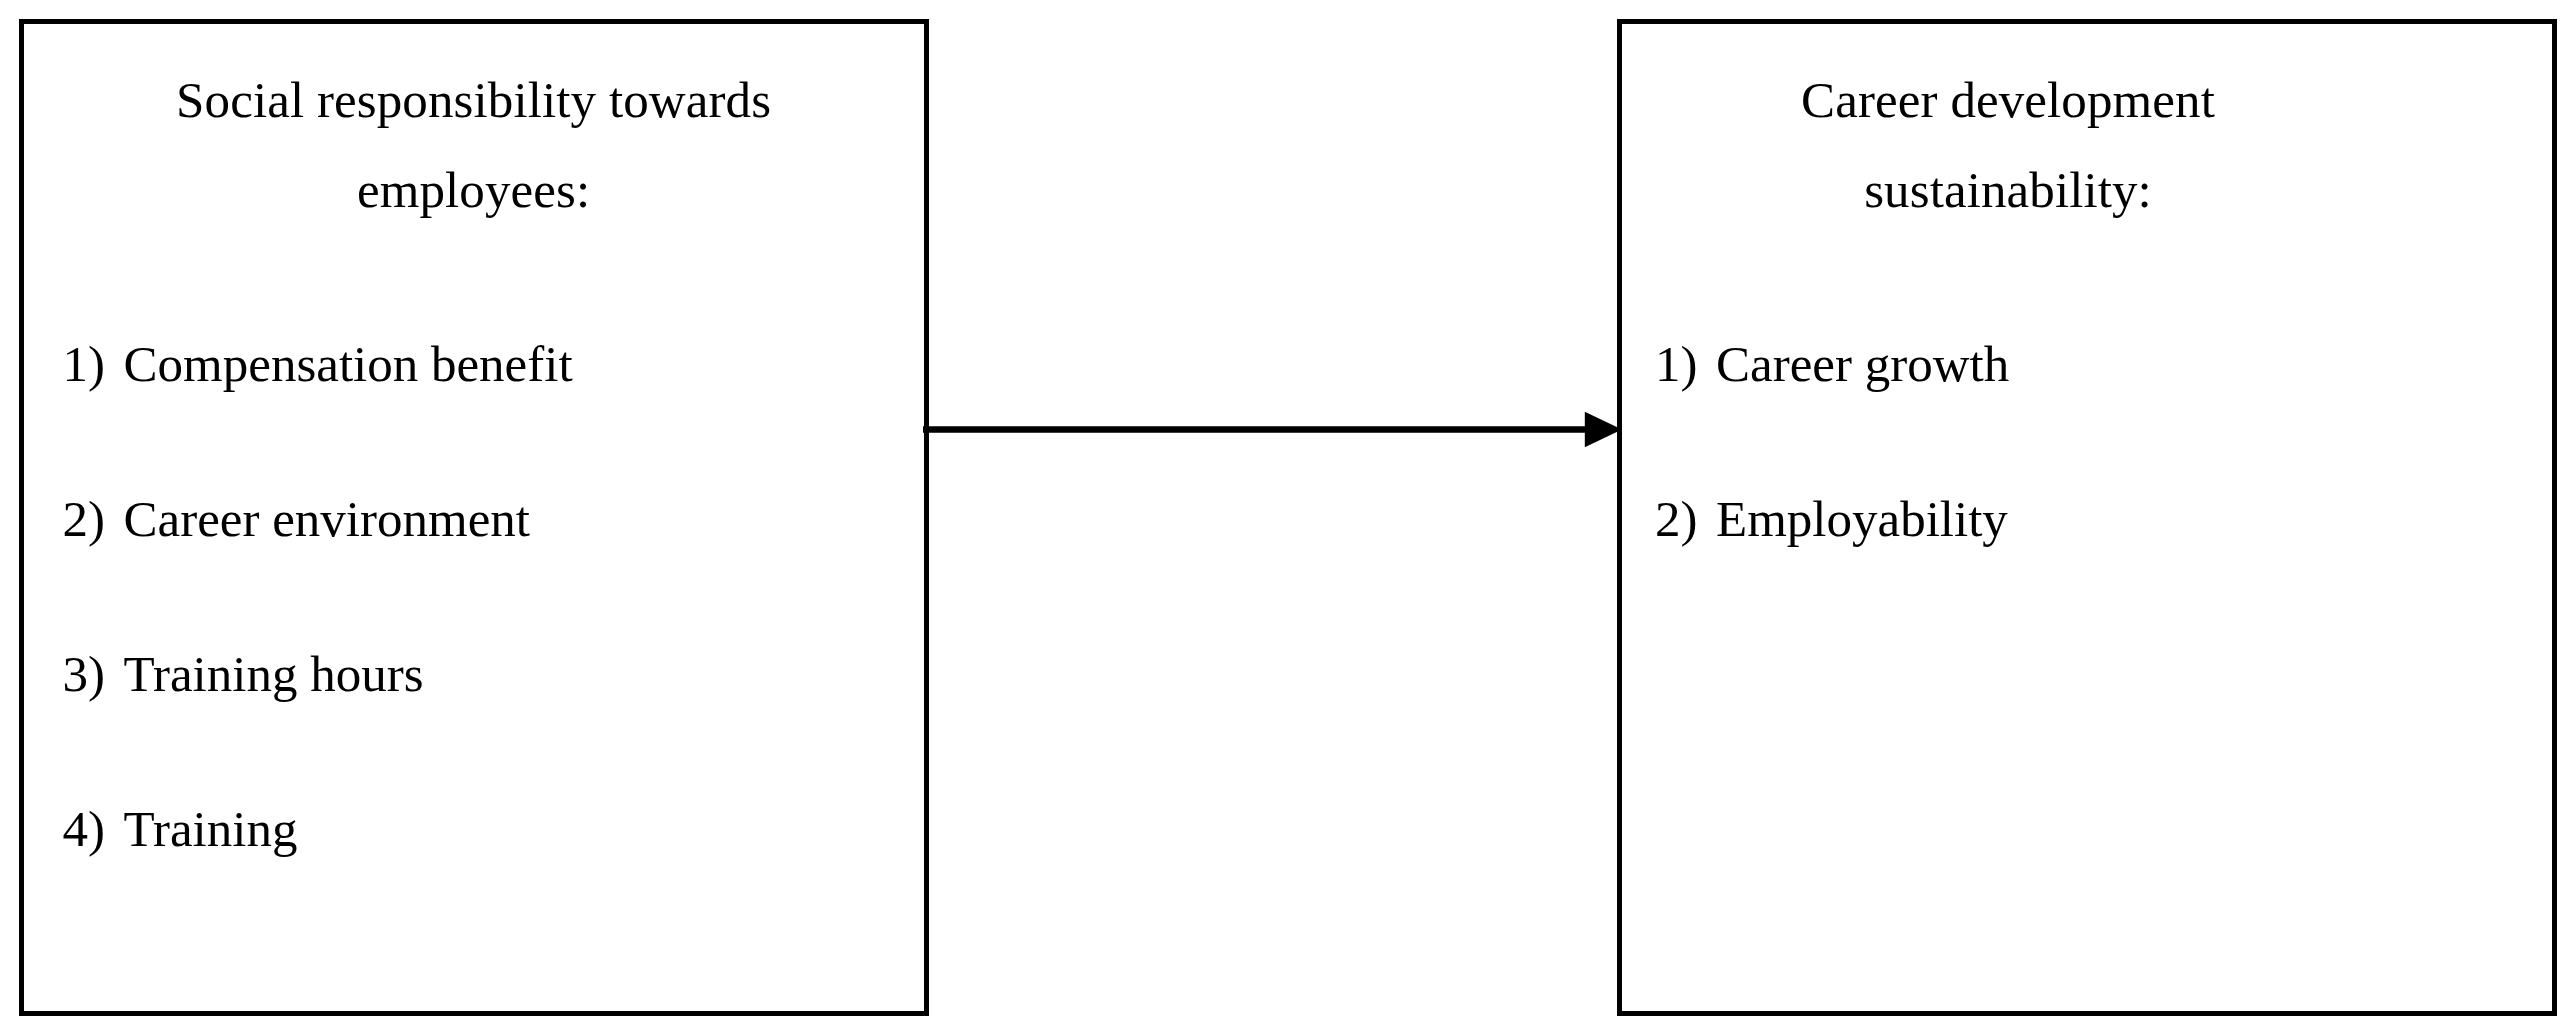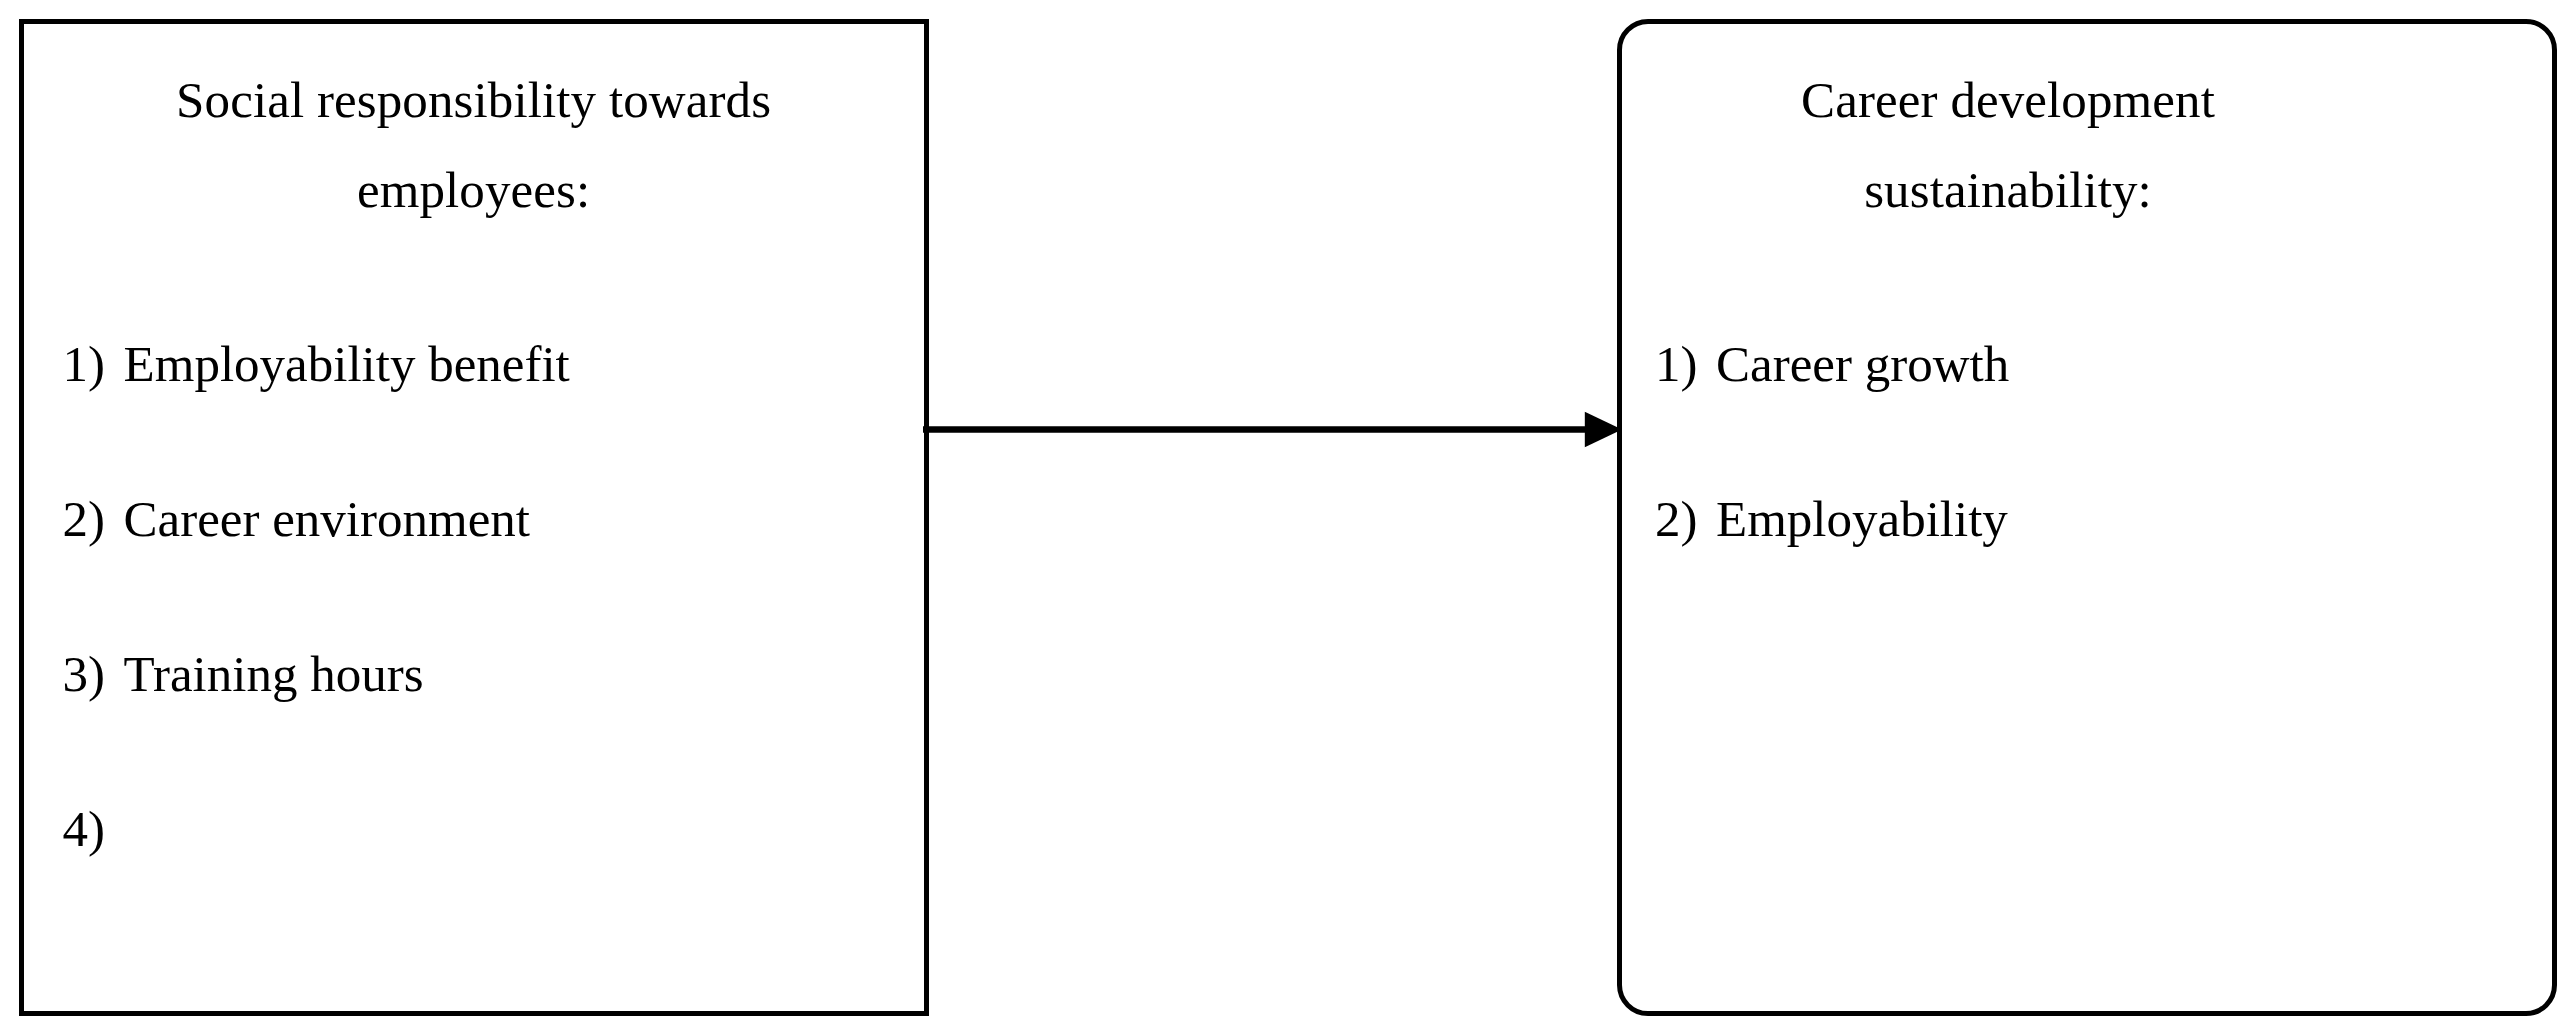--- a/index.html
+++ b/index.html
@@ -32,21 +32,20 @@
     top: 18.6px;
     width: 910px;
     height: 997px;
   }
 
   #box-right {
     left: 1617px;
     top: 18.6px;
     width: 940px;
     height: 997px;
-    border-radius: 31px;
   }
 
   
   .node-title {
     position: absolute;
     text-align: center;
     line-height: 1.78;
     font-size: 51px;
     letter-spacing: 0.1px;
     white-space: pre-line;
@@ -121,35 +120,36 @@
 
   <div class="node-box" id="box-left">
 
     <div class="node-title" id="title-left">Social responsibility towards
 employees:</div>
 
     <ul class="node-list" id="list-left">
 
       <li class="list-item">
         <span class="list-marker">1)</span>
-        <span class="list-text">Employability benefit</span>
+        <span class="list-text">Compensation benefit</span>
       </li>
 
       <li class="list-item">
         <span class="list-marker">2)</span>
         <span class="list-text">Career environment</span>
       </li>
 
       <li class="list-item">
         <span class="list-marker">3)</span>
         <span class="list-text">Training hours</span>
       </li>
 
       <li class="list-item">
         <span class="list-marker">4)</span>
+        <span class="list-text">Training</span>
       </li>
 
     </ul>
   </div>
 
   <svg id="arrow" viewBox="0 0 940 52" xmlns="http://www.w3.org/2000/svg" aria-hidden="true">
     <line x1="0" y1="26" x2="893" y2="26" stroke="#000000" stroke-width="9"></line>
     <polygon points="890,2 940,26 890,50" fill="#000000"></polygon>
   </svg>
 

